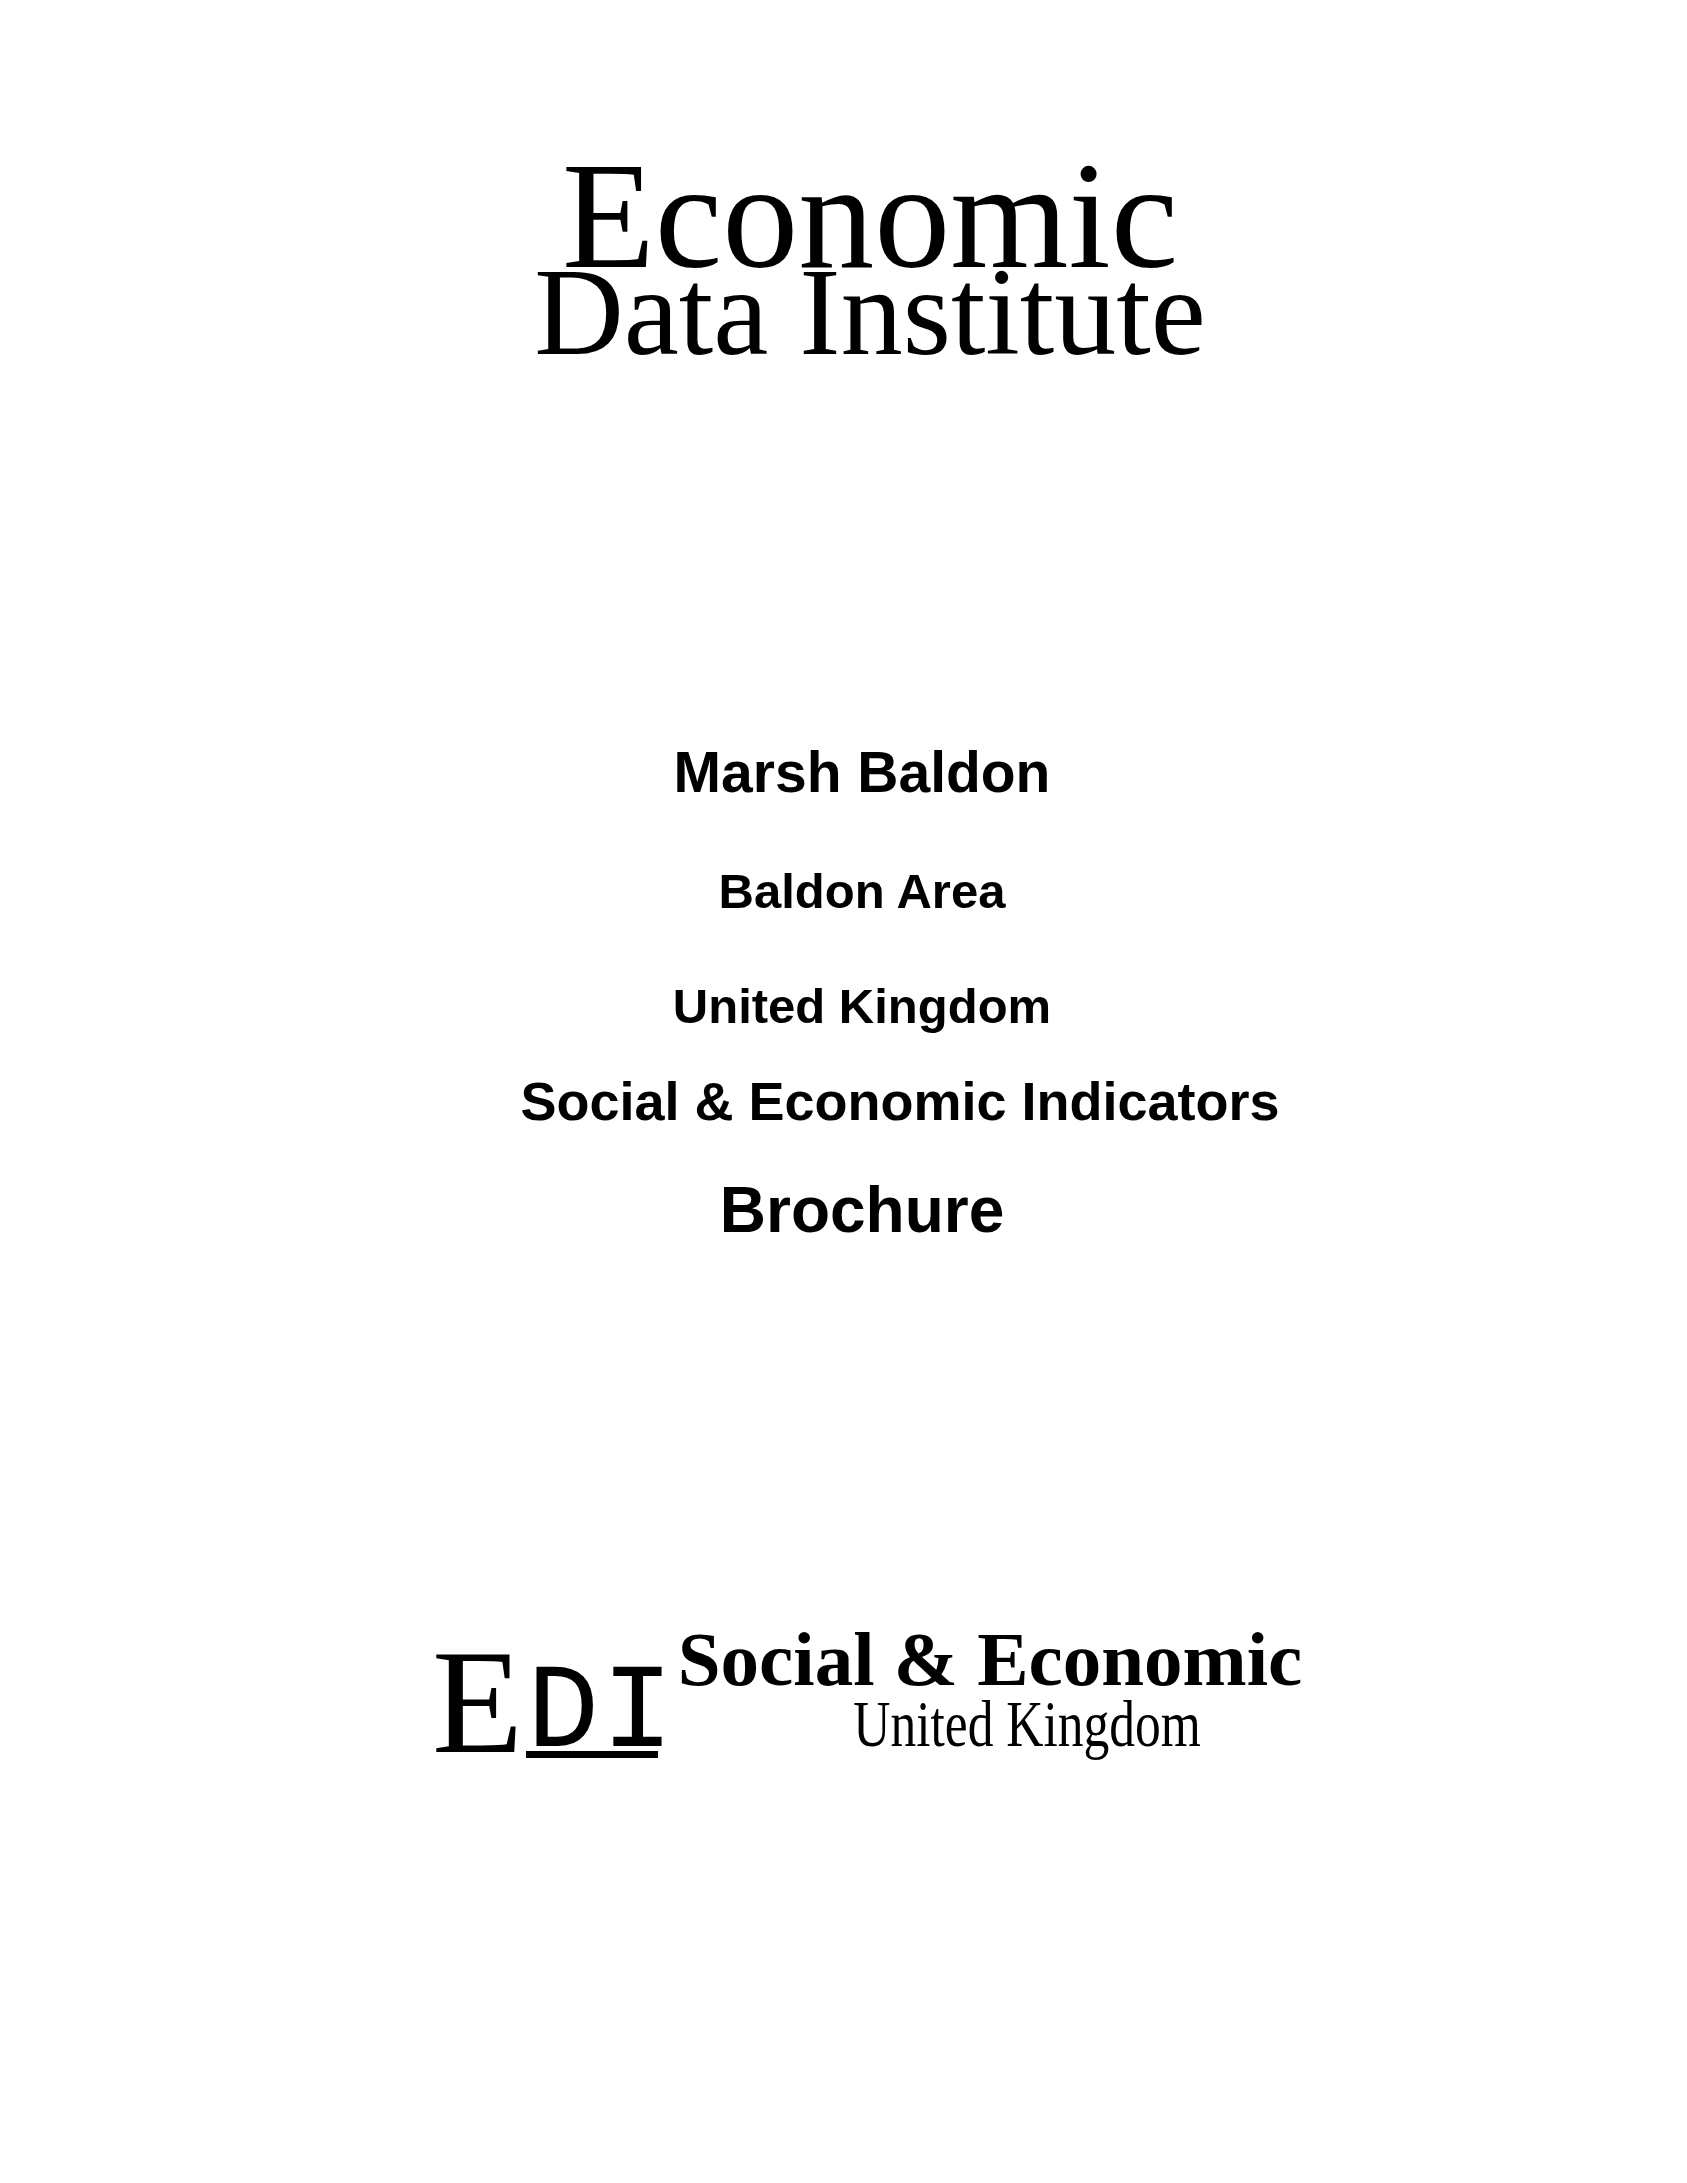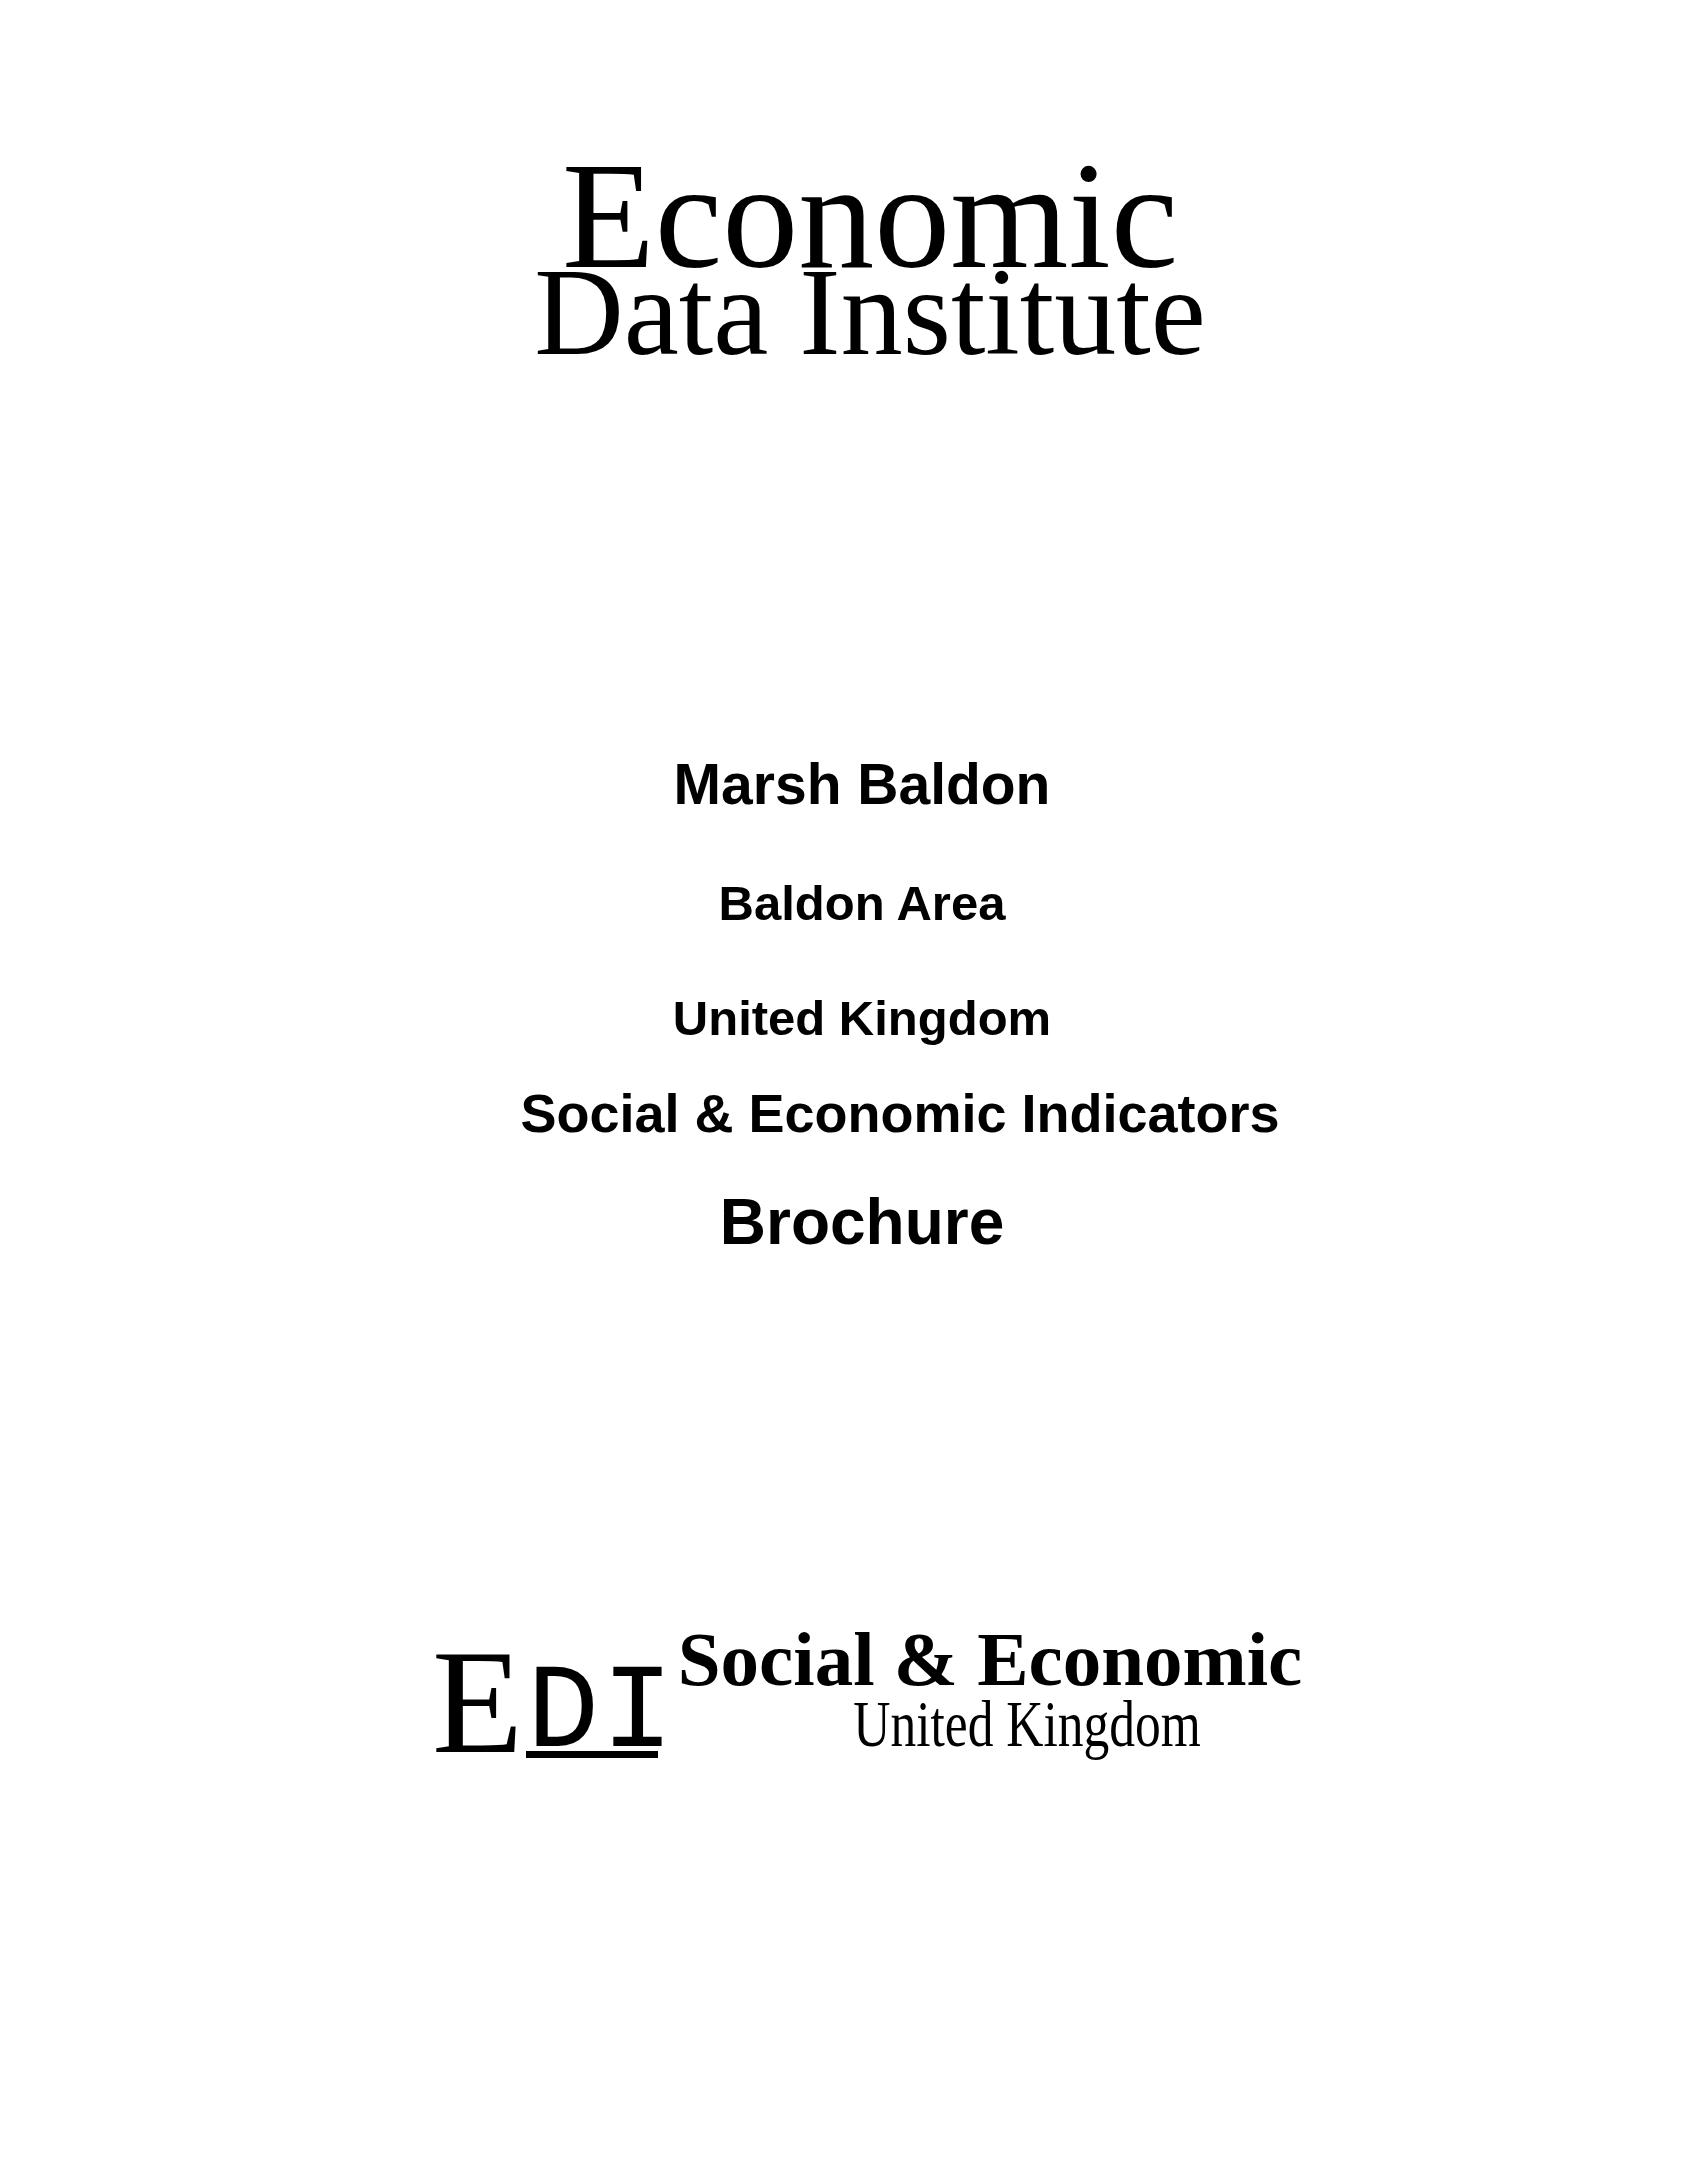--- a/index.html
+++ b/index.html
@@ -36,21 +36,20 @@
   }
   .hdr-line2 {
     left: 870px;
     top: 251px;
     font-size: 124px;
   }
   
   .title-sans {
     font-family: "Liberation Sans", "DejaVu Sans", sans-serif;
     font-weight: 700;
-    margin-top: 12px;
   }
   .area-name      { left: 862px; top: 744px; font-size: 57px; }
   .area-level     { left: 862px; top: 867px; font-size: 49px; }
   .country-line   { left: 862px; top: 982px; font-size: 49px; }
   .subject-line   { left: 900px; top: 1074px; font-size: 54px; }
   .doctype-line   { left: 862px; top: 1178px; font-size: 64px; }
   
   .edi-e {
     left: 432px;
     top: 1627px;

